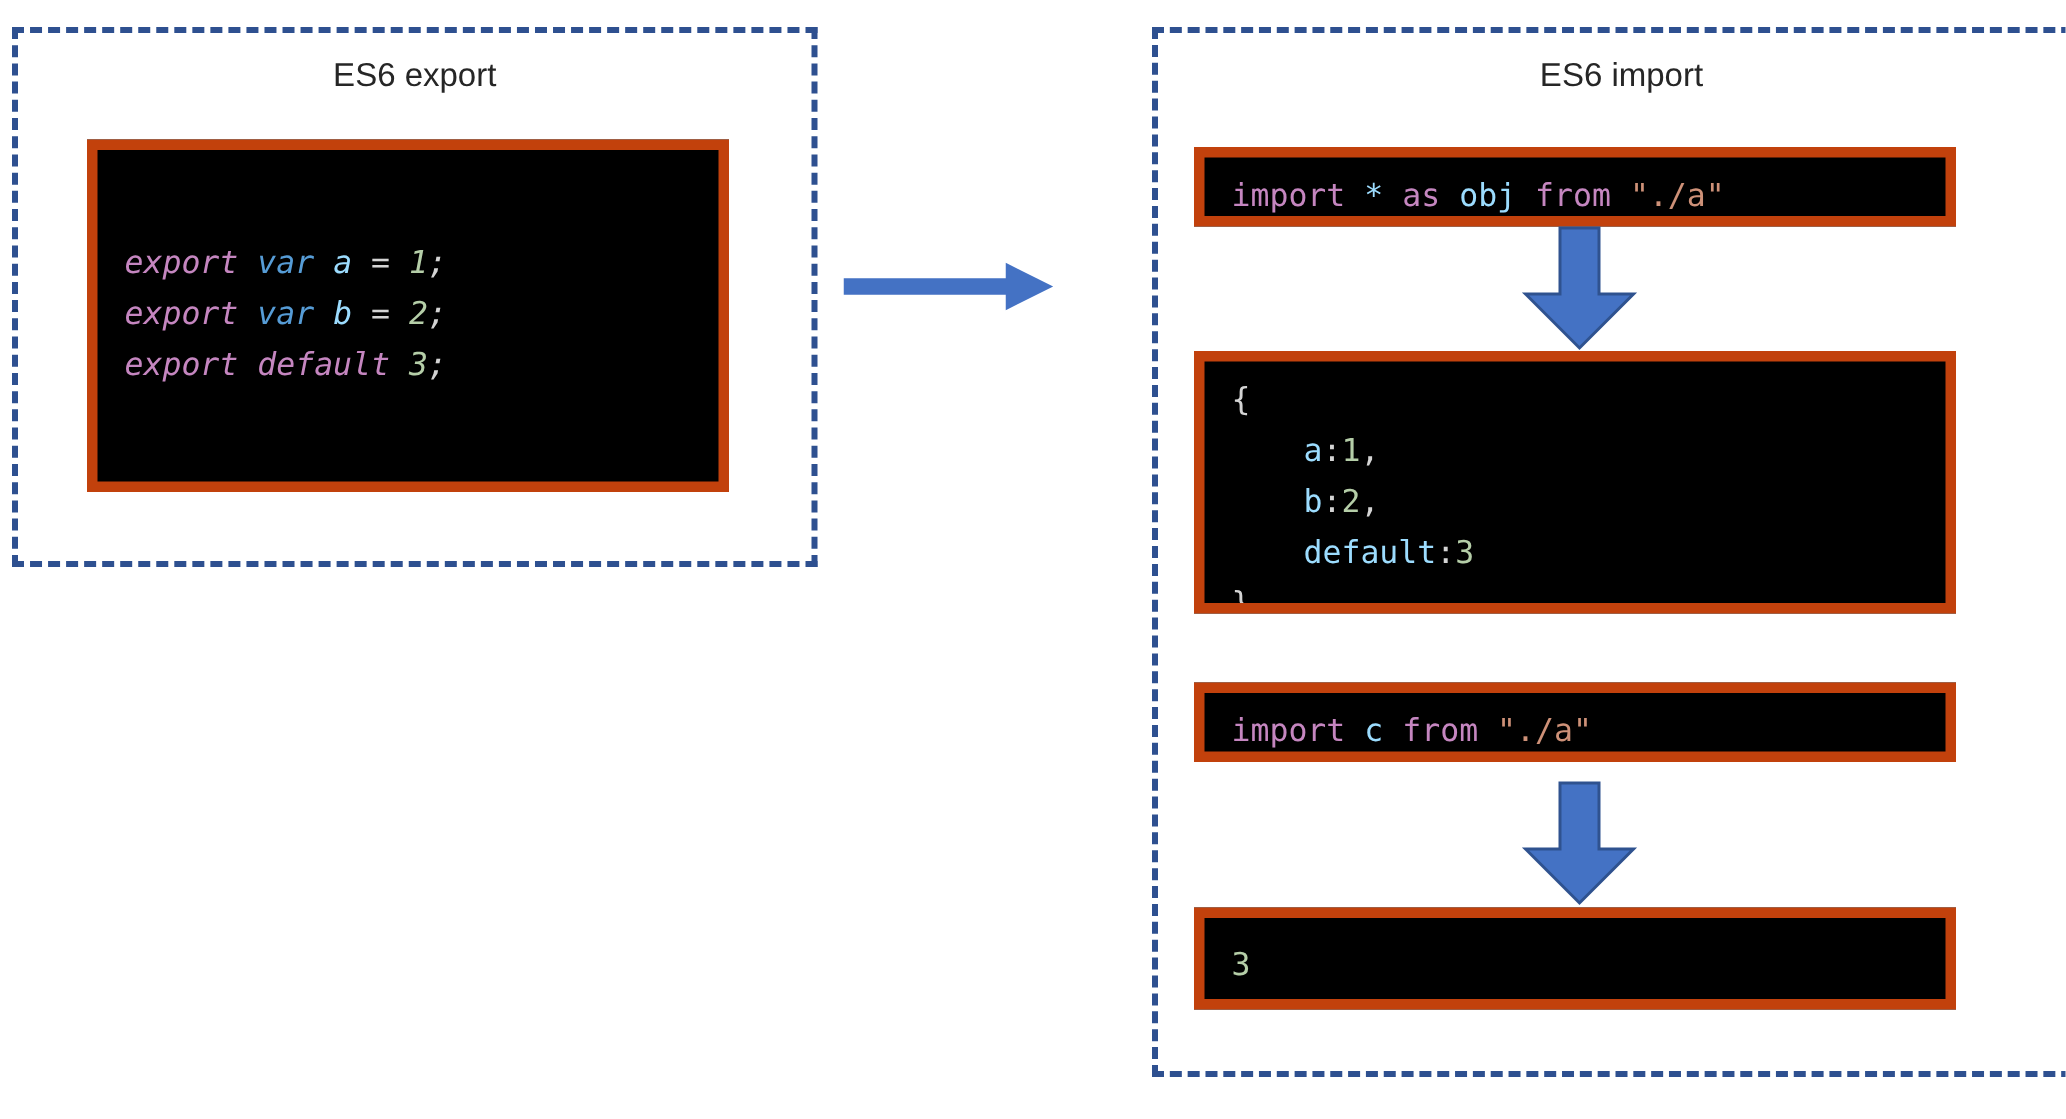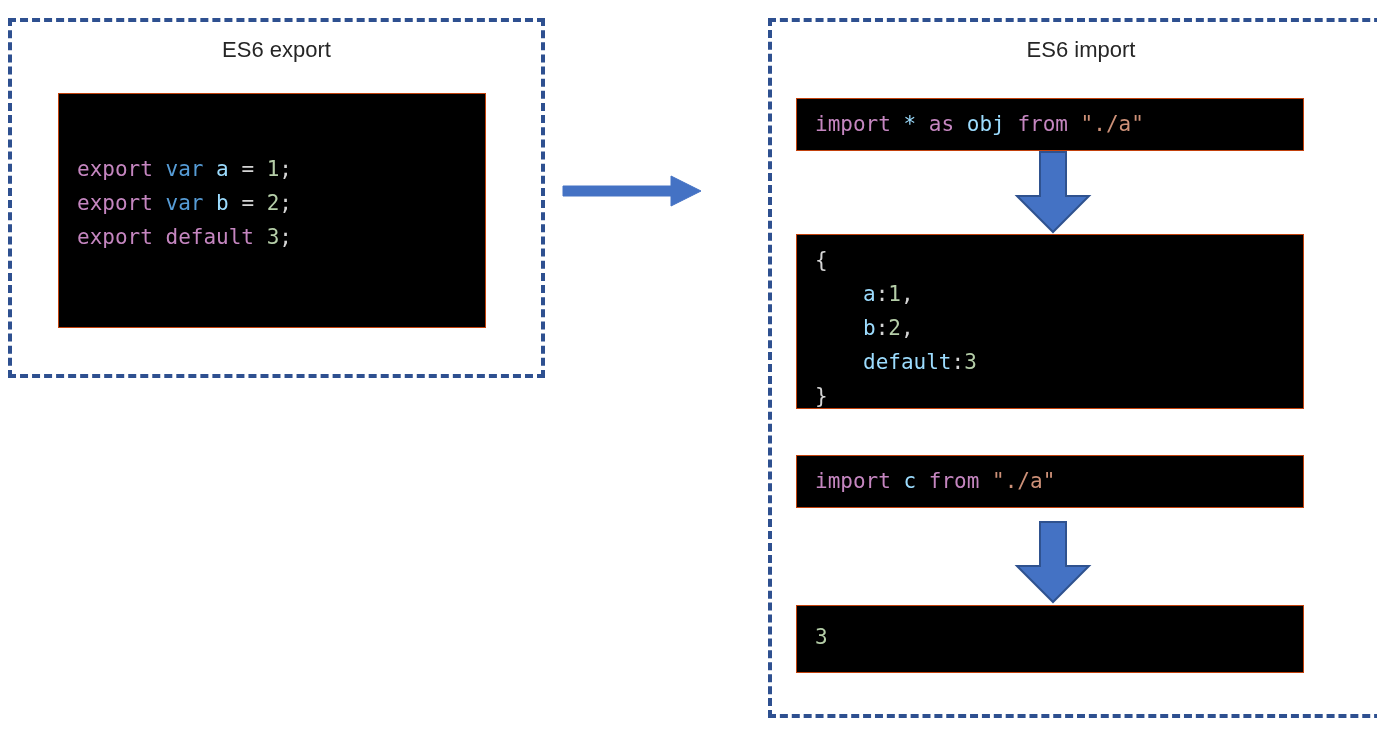--- a/index.html
+++ b/index.html
@@ -50,21 +50,21 @@
     color: #262626;
     font-family: "Liberation Sans", sans-serif;
     white-space: nowrap;
   }
 
   
   .code {
     position: absolute;
     box-sizing: border-box;
     background: #000000;
-    border: 1px solid #c2410c;
+    border: 7px solid #c2410c;
     font-family: "DejaVu Sans Mono", "Liberation Mono", monospace;
     font-size: 21px;
     line-height: 34px;
     color: #d4d4d4;
     overflow: hidden;
     white-space: pre;
   }
   .code .inner {
     position: absolute;
     left: 18px;
@@ -73,21 +73,21 @@
   
   .kw   { color: #C586C0; }  
   .var  { color: #569CD6; }  
   .id   { color: #9CDCFE; }  
   .num  { color: #B5CEA8; }  
   .str  { color: #CE9178; }  
   .op   { color: #D4D4D4; }  
   .star { color: #9CDCFE; }  
 
   
-  #code-export       { left: 58px;  top: 93px;  width: 428px; height: 235px; }
+  #code-export       { left: 58px;  top: 93px;  width: 428px; height: 235px; font-style: italic; }
   #code-export .inner{ top: 58px; }
 
   #code-import-star  { left: 796px; top: 98px;  width: 508px; height: 53px; }
   #code-import-star .inner { top: 8px; }
 
   #code-obj          { left: 796px; top: 234px; width: 508px; height: 175px; }
   #code-obj .inner   { top: 8px; }
 
   #code-import-def   { left: 796px; top: 455px; width: 508px; height: 53px; }
   #code-import-def .inner { top: 8px; }

